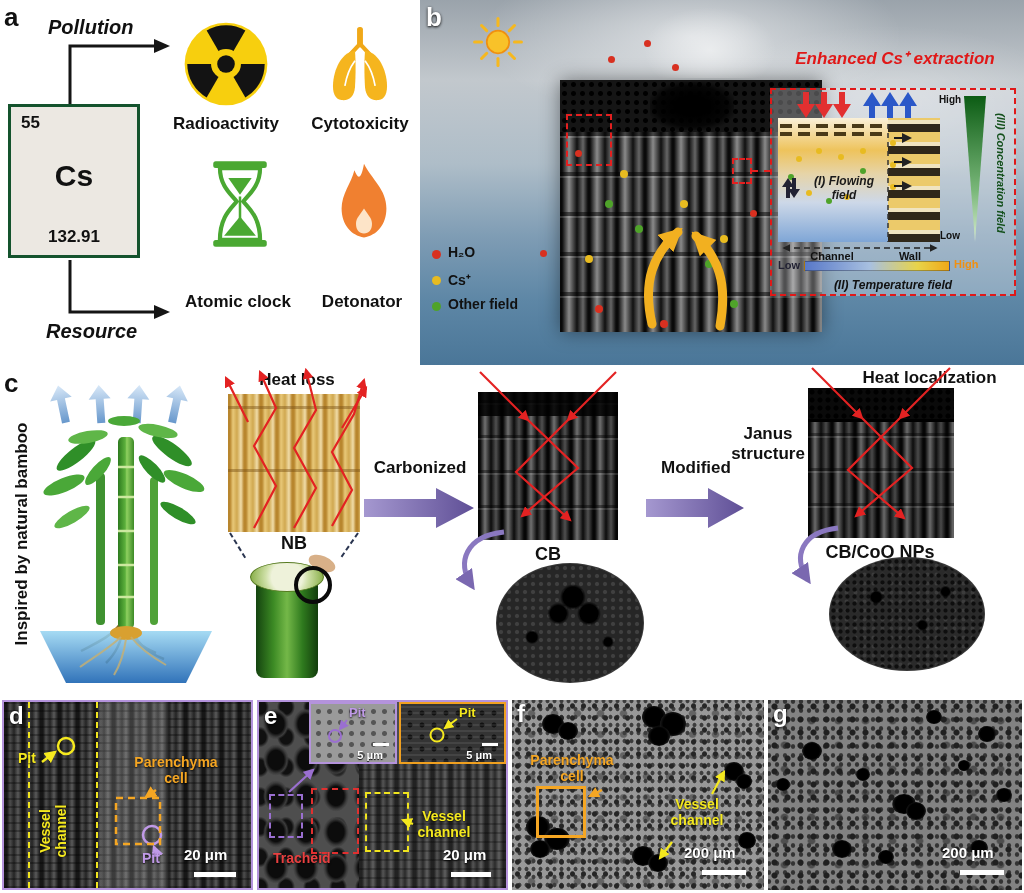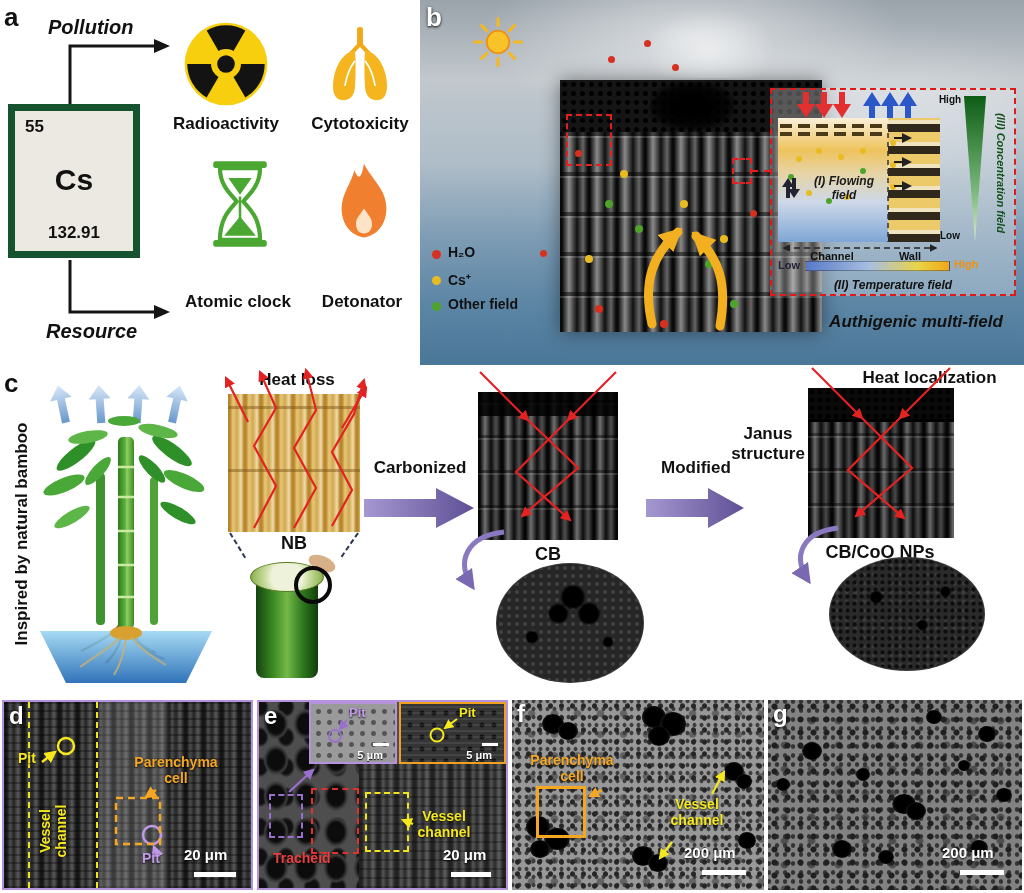--- a/index.html
+++ b/index.html
@@ -13,21 +13,21 @@
 .tag{position:absolute;font-weight:bold;font-size:26px;color:#111}
 .wtag{position:absolute;font-weight:bold;font-size:24px;color:#fff;text-shadow:0 1px 3px #000}
 .red-it{color:#e01818;font-style:italic;font-weight:bold;font-size:17px}
 .dot{position:absolute;border-radius:50%}
 .ann{position:absolute;font-weight:bold;font-size:14px;line-height:1.15;text-shadow:0 1px 2px rgba(0,0,0,.85)}
 .yl{color:#f5e91e}.or{color:#f5a623}.pu{color:#c09ae8}.rd{color:#e84040}
 .sem-t{position:absolute;color:#fff;font-weight:bold;font-size:15px;text-shadow:0 1px 2px #000}
 .sbar{position:absolute;background:#fff;height:5px}
 .blob{position:absolute;border-radius:50%;background:radial-gradient(circle,#000 55%,#161616 72%,transparent 78%)}
 #panel-a{left:0;top:0;width:420px;height:365px}
-#el-box{left:8px;top:104px;width:132px;height:154px;background:#ece8e2;border:7px solid #14532d}
+#el-box{left:8px;top:104px;width:132px;height:154px;background:#ece8e2;border:3px solid #14532d}
 #panel-b{left:420px;top:0;width:604px;height:365px;overflow:hidden;background:
  radial-gradient(ellipse 300px 120px at 45% 10%, rgba(255,255,255,.55), transparent 70%),
  radial-gradient(ellipse 260px 110px at 78% 28%, rgba(255,255,255,.3), transparent 70%),
  linear-gradient(180deg,#9aa3ab 0%,#c2c8cd 22%,#aebdc8 45%,#7e9cb4 65%,#5e87a6 82%,#4a7698 100%)}
 #bamboo{left:140px;top:80px;width:262px;height:252px;background:
  repeating-linear-gradient(0deg, transparent 0 34px, rgba(255,255,255,.16) 34px 36px, rgba(0,0,0,.5) 36px 40px),
  repeating-linear-gradient(90deg,#0a0a0a 0 2px,#8a8a8a 9px,#101010 17px,#666 23px,#0a0a0a 28px);
  box-shadow:0 0 18px rgba(0,0,0,.45)}
 #bamboo-top{left:140px;top:80px;width:262px;height:52px;background:
  radial-gradient(#000 2px, transparent 3px) 0 0/9px 9px,#151515}
@@ -200,20 +200,21 @@
           <line x1="49" y1="30" x2="57" y2="30"></line>
     <line x1="11" y1="11" x2="17" y2="17"></line>
           <line x1="43" y1="43" x2="49" y2="49"></line>
     <line x1="11" y1="49" x2="17" y2="43"></line>
           <line x1="43" y1="17" x2="49" y2="11"></line>
    </g>
    <circle cx="30" cy="30" r="13" fill="#f8c229" stroke="#f09010" stroke-width="2"></circle>
   </svg>
 
   <div class="wtag" style="left:6px;top:2px;font-size:26px">b</div>
+  <div class="abs red-it ctr" style="left:352px;top:46px;width:246px">Enhanced Cs⁺ extraction</div>
 
   <div class="dot" style="left:12px;top:250px;width:9px;height:9px;background:#d83020"></div>
   <div class="abs b" style="left:28px;top:244px;font-size:14px">H₂O</div>
   <div class="dot" style="left:12px;top:276px;width:9px;height:9px;background:#e8bb20"></div>
   <div class="abs b" style="left:28px;top:270px;font-size:14px">Cs⁺</div>
   <div class="dot" style="left:12px;top:302px;width:9px;height:9px;background:#4fa32a"></div>
   <div class="abs b" style="left:28px;top:296px;font-size:14px">Other field</div>
 
   <div class="abs" id="inset">
    <div class="abs" id="inset-draw">
@@ -270,21 +271,20 @@
     <g stroke="#1a1a1a" stroke-width="2">
      <line x1="122" y1="48" x2="138" y2="48" marker-end="url(#insK)"></line>
      <line x1="122" y1="72" x2="138" y2="72" marker-end="url(#insK)"></line>
      <line x1="122" y1="96" x2="138" y2="96" marker-end="url(#insK)"></line>
     </g>
     <line x1="12" y1="158" x2="164" y2="158" stroke="#222" stroke-width="1.6" stroke-dasharray="6 4" marker-start="url(#insK)" marker-end="url(#insK)"></line>
     <line x1="116" y1="34" x2="116" y2="152" stroke="#333" stroke-width="1.5" stroke-dasharray="5 4"></line>
    </svg>
   </div>
 
-  <div class="abs b i ctr" style="left:392px;top:312px;width:208px;font-size:17px">Authigenic multi-field</div>
  </div>
 
  <div class="abs" id="panel-c">
   <div class="tag" style="left:4px;top:3px">c</div>
   <div class="abs b ctr" style="left:-113px;top:159px;width:270px;font-size:17px;transform:rotate(-90deg)">Inspired by natural bamboo</div>
 
   <svg class="abs" style="left:36px;top:20px" width="180" height="300" viewBox="0 0 180 300">
    <defs>
     <linearGradient id="abg" x1="0" y1="0" x2="0" y2="1">
             <stop offset="0" stop-color="#d8e8f8"></stop>

